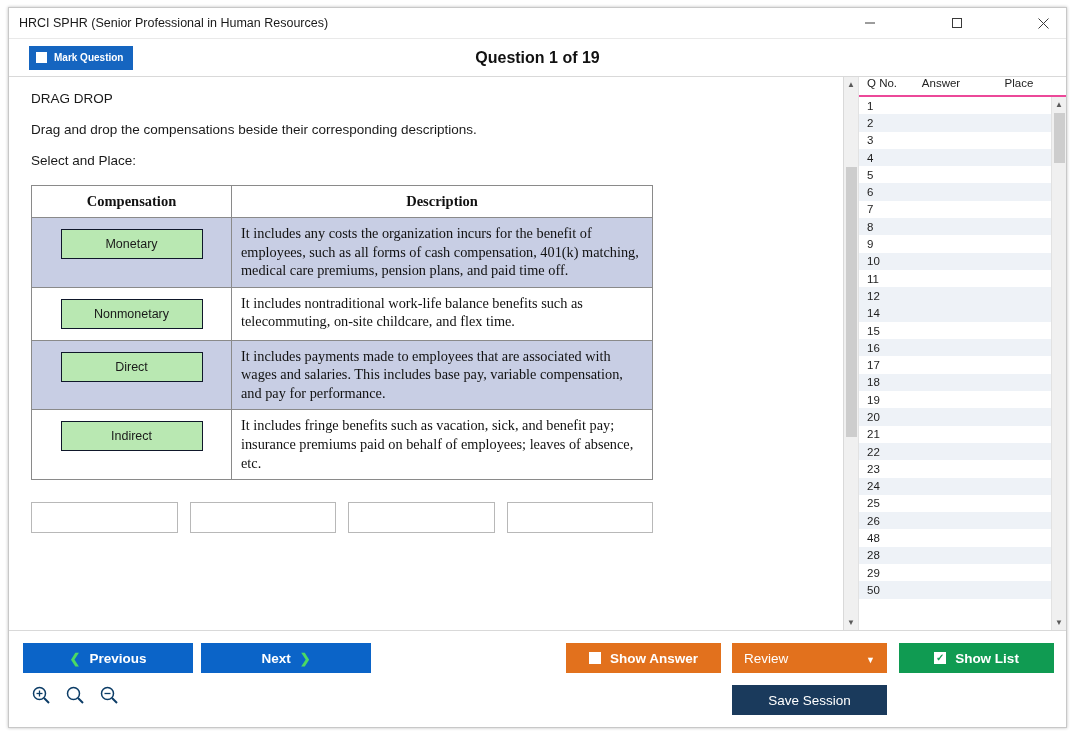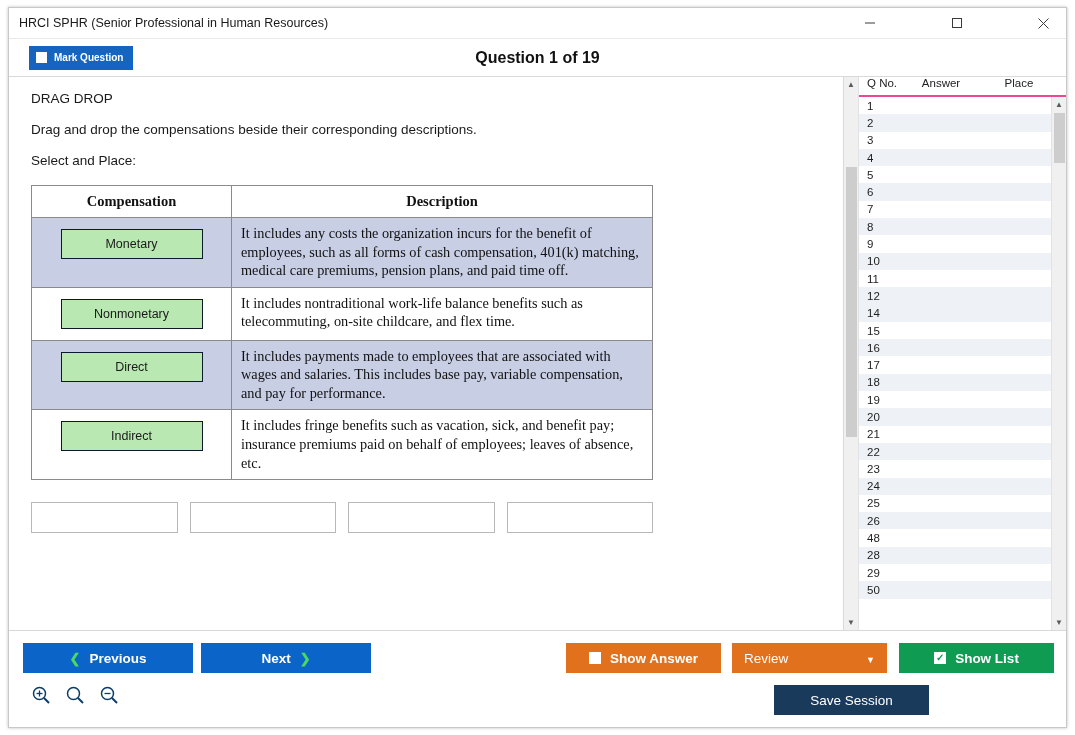--- a/index.html
+++ b/index.html
@@ -263,21 +263,21 @@
   .show-answer-btn { left: 557px; top: 12px; width: 155px; height: 30px; }
   .review-btn {
     left: 723px; top: 12px; width: 155px; height: 30px;
     justify-content: flex-start; padding-left: 12px; font-weight: normal;
   }
   .review-caret {
     position: absolute; right: 12px; top: 12px;
     font-size: 9px; color: #ffffff;
   }
   .show-list-btn { left: 890px; top: 12px; width: 155px; height: 30px; }
-  .save-btn { left: 765px; top: 54px; width: 155px; height: 30px; font-weight: normal; }
+  .save-btn { left: 723px; top: 54px; width: 155px; height: 30px; font-weight: normal; }
   .end-btn { left: 890px; top: 54px; width: 155px; height: 30px; font-weight: normal; }
   .chev { font-size: 13px; }
   .chev-left { color: #4bd964; margin-right: 9px; }
   .chev-right { color: #4bd964; margin-left: 9px; }
   .cb-white {
     width: 12px; height: 12px;
     background: #ffffff; border: 1px solid #ffffff;
     margin-right: 9px;
   }
   .cb-check {

